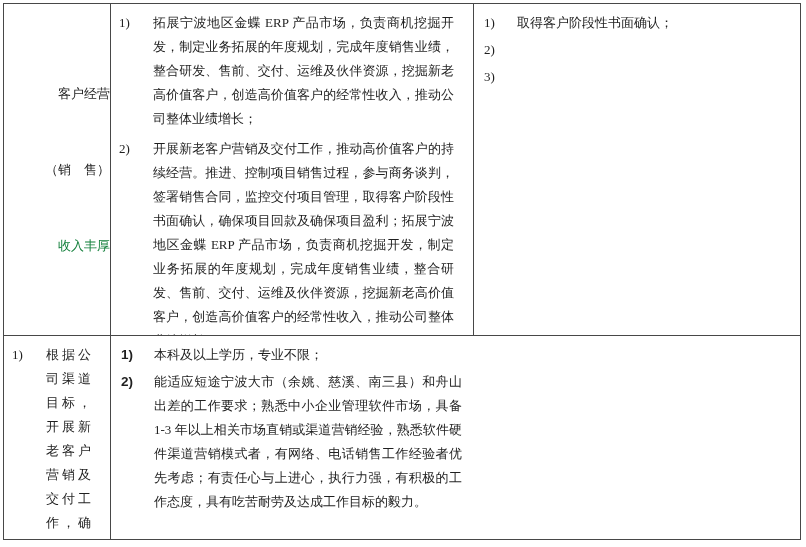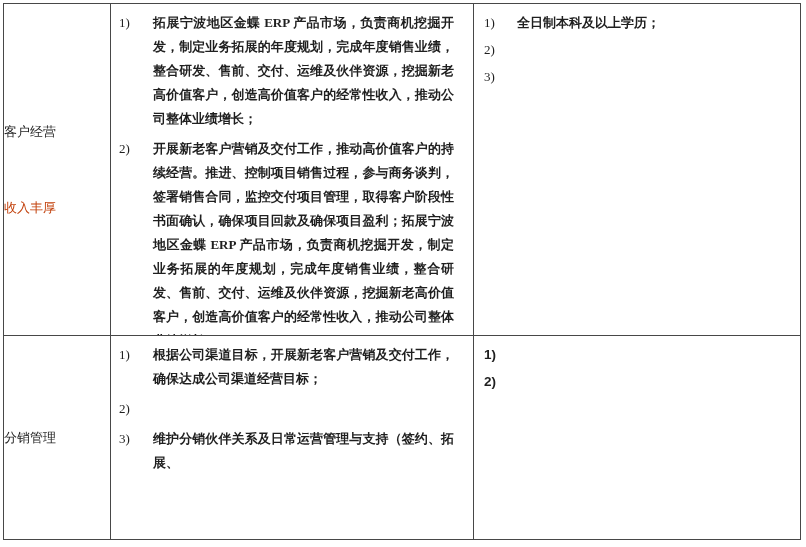--- a/index.html
+++ b/index.html
@@ -30,106 +30,105 @@
     overflow: hidden;
     font-size: 13px;
     line-height: 24px;
   }
   .c0, .c1 { border-right: 1px solid #474747; }
   .r0 { height: 332px; border-bottom: 1px solid #474747; }
   .r1 { height: 203px; }
   .pos {
     display: flex;
     flex-direction: column;
-    align-items: flex-start;
+    align-items: flex-end;
     justify-content: center;
     line-height: 30px;
     text-align: center;
     gap: 46px;
   }
   .pos .red {
-    color: #c2410c;
+    color: #15803d;
   }
   .listcell.duties { padding: 7px 19px 0 8px; }
   .listcell.reqs   { padding: 7px 12px 0 10px; }
   .item {
     display: flex;
     margin-bottom: 6px;
   }
   .reqs .item { margin-bottom: 3px; }
   .item .num {
     flex: 0 0 34px;
   }
   .reqs .item .num { flex: 0 0 33px; }
   .item .txt {
     flex: 1;
     text-align: justify;
     text-justify: inter-ideograph;
-    font-weight: bold;
   }
   .num.bold {
     font-weight: 700;
     font-family: "Liberation Sans", "DejaVu Sans", sans-serif;
     font-size: 13.5px;
   }
 </style>
 </head>
 <body>
 
 <div class="jobtable">
 
   <div class="cell pos c0 r0">
     <div>客户经营</div>
+    <div>（销　售）</div>
     <div class="red">收入丰厚</div>
   </div>
 
   <div class="cell listcell duties c1 r0">
     <div class="item">
       <span class="num">1)</span>
       <span class="txt">拓展宁波地区金蝶 ERP 产品市场，负责商机挖掘开发，制定业务拓展的年度规划，完成年度销售业绩，整合研发、售前、交付、运维及伙伴资源，挖掘新老高价值客户，创造高价值客户的经常性收入，推动公司整体业绩增长；</span>
     </div>
     <div class="item">
       <span class="num">2)</span>
       <span class="txt">开展新老客户营销及交付工作，推动高价值客户的持续经营。推进、控制项目销售过程，参与商务谈判，签署销售合同，监控交付项目管理，取得客户阶段性书面确认，确保项目回款及确保项目盈利；拓展宁波地区金蝶 ERP 产品市场，负责商机挖掘开发，制定业务拓展的年度规划，完成年度销售业绩，整合研发、售前、交付、运维及伙伴资源，挖掘新老高价值客户，创造高价值客户的经常性收入，推动公司整体业绩增长。</span>
     </div>
   </div>
 
   <div class="cell listcell reqs c2 r0">
     <div class="item">
       <span class="num">1)</span>
-      <span class="txt">全日制本科及以上学历；</span>
+      <span class="txt">取得客户阶段性书面确认；</span>
     </div>
     <div class="item">
       <span class="num">2)</span>
     </div>
     <div class="item">
       <span class="num">3)</span>
     </div>
   </div>
 
-  <div class="cell pos c0 r1">
-    <div>分销管理</div>
-  </div>
 
   <div class="cell listcell duties c1 r1">
     <div class="item">
       <span class="num">1)</span>
       <span class="txt">根据公司渠道目标，开展新老客户营销及交付工作，确保达成公司渠道经营目标；</span>
     </div>
     <div class="item">
       <span class="num">2)</span>
     </div>
     <div class="item">
       <span class="num">3)</span>
       <span class="txt">维护分销伙伴关系及日常运营管理与支持（签约、拓展、</span>
     </div>
   </div>
 
   <div class="cell listcell reqs c2 r1">
     <div class="item">
       <span class="num bold">1)</span>
+      <span class="txt">本科及以上学历，专业不限；</span>
     </div>
     <div class="item">
       <span class="num bold">2)</span>
+      <span class="txt">能适应短途宁波大市（余姚、慈溪、南三县）和舟山出差的工作要求；熟悉中小企业管理软件市场，具备 1-3 年以上相关市场直销或渠道营销经验，熟悉软件硬件渠道营销模式者，有网络、电话销售工作经验者优先考虑；有责任心与上进心，执行力强，有积极的工作态度，具有吃苦耐劳及达成工作目标的毅力。</span>
     </div>
   </div>
 
 </div>
 
 </body></html>

